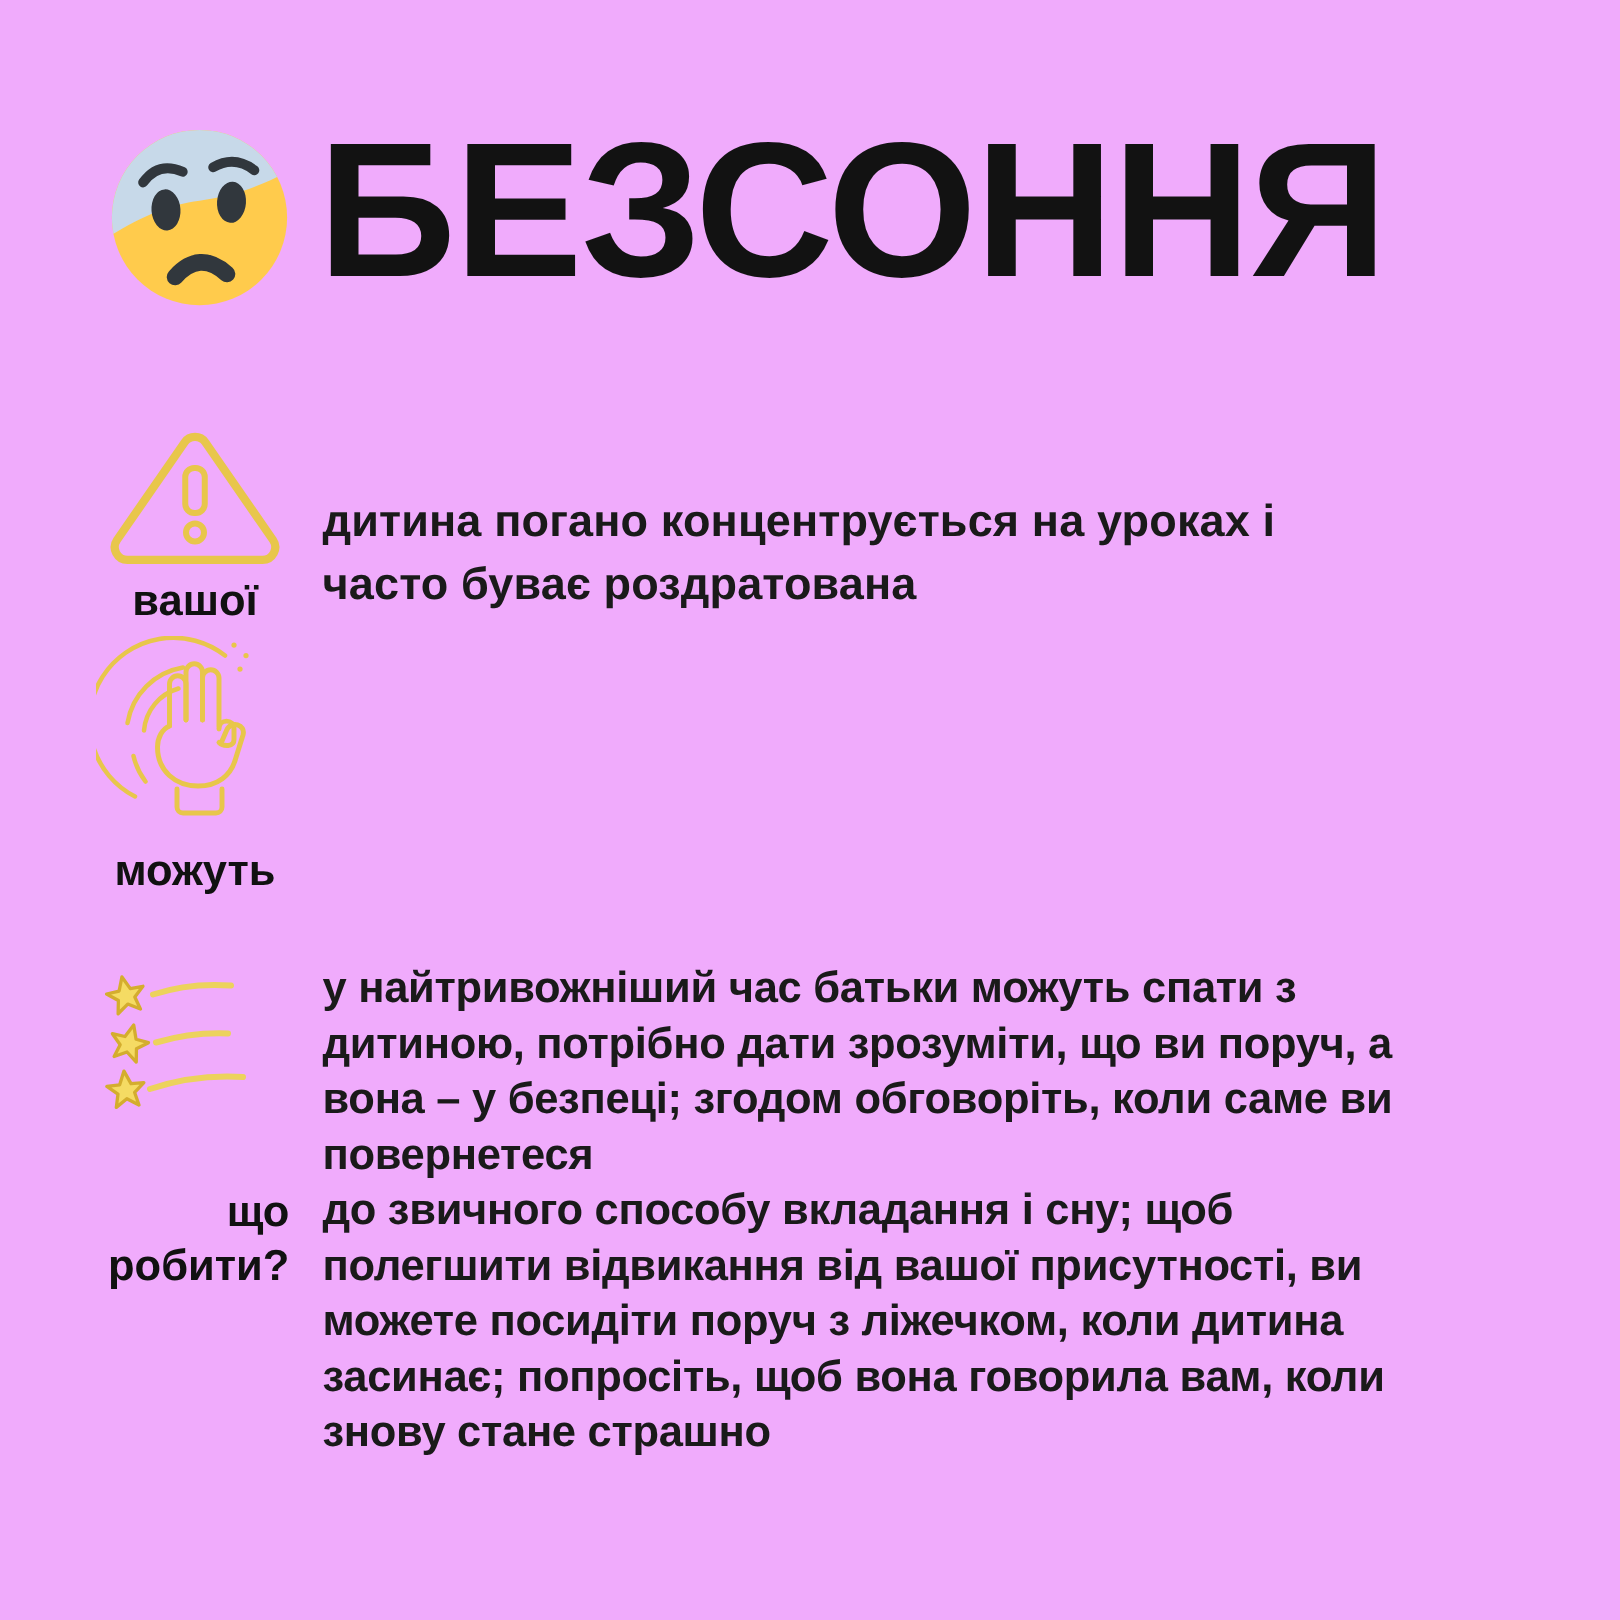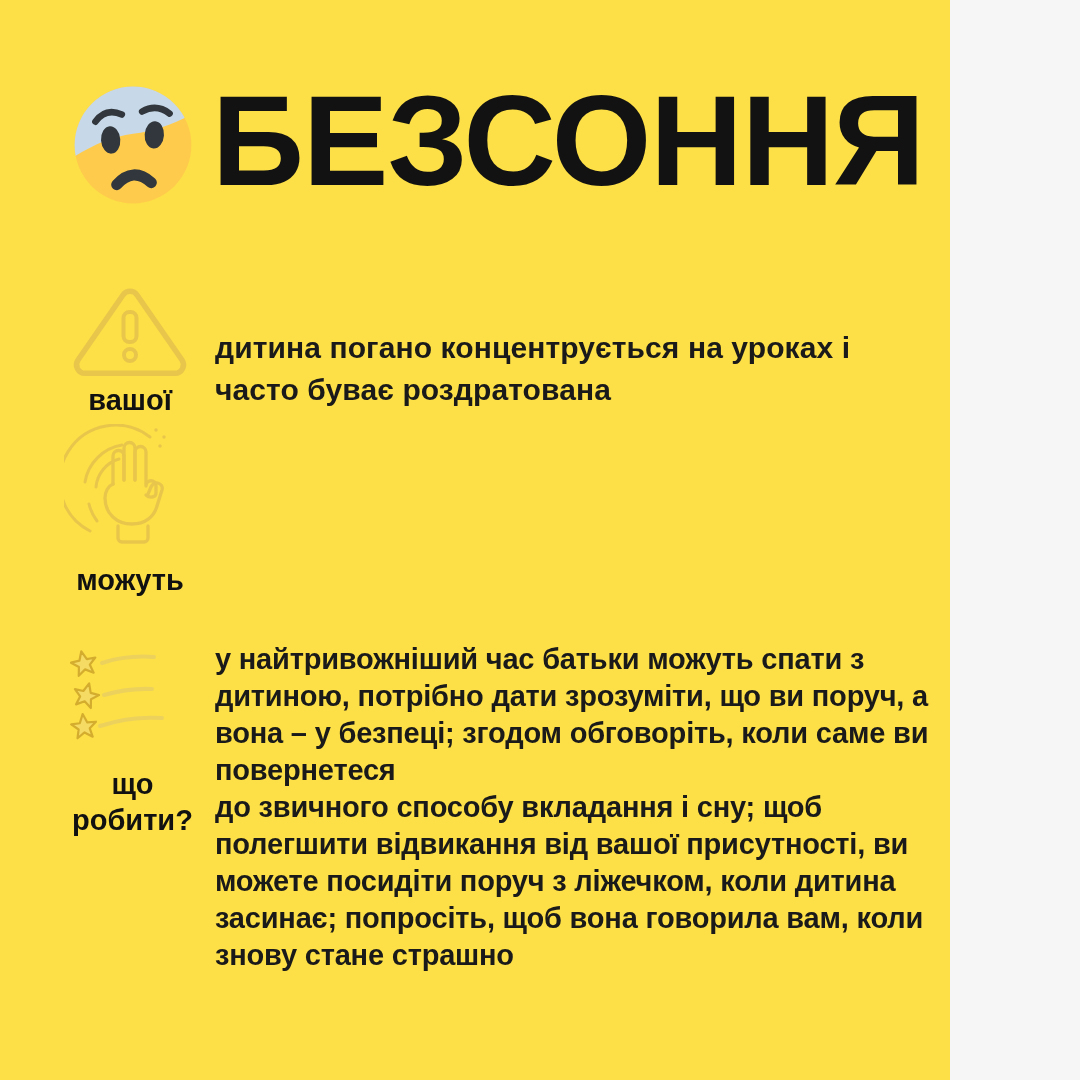--- a/index.html
+++ b/index.html
@@ -4,21 +4,21 @@
 <style>
   html,body{margin:0;padding:0;}
   body{
     width:1080px;height:1080px;
     background:#f6f6f7;
     font-family:"Liberation Sans",sans-serif;
     color:#161616;
     position:relative;
     overflow:hidden;
   }
-  .stage{position:absolute;inset:0;width:950px;height:1080px;background:#fde047;}
+  .stage{position:absolute;inset:0;width:1080px;height:1080px;background:#f0abfc;}
 
   
   .emoji{position:absolute;left:72px;top:80px;width:122px;height:128px;}
   .title{
     position:absolute;left:212px;top:74px;
     font-size:128px;line-height:1.05;font-weight:700;
     letter-spacing:-1px;color:#121212;white-space:nowrap;
   }
 
   
@@ -104,21 +104,21 @@
         <path transform="translate(16,46) rotate(14)" d="M0 -13 L3.8 -4.2 12.4 -4 5.6 1.9 7.6 10.5 0 5.5 -7.6 10.5 -5.6 1.9 -12.4 -4 -3.8 -4.2 Z"></path>
         <path transform="translate(14,77) rotate(-6)" d="M0 -13 L3.8 -4.2 12.4 -4 5.6 1.9 7.6 10.5 0 5.5 -7.6 10.5 -5.6 1.9 -12.4 -4 -3.8 -4.2 Z"></path>
       </g>
       <g fill="none" stroke="#ecd25d" stroke-width="4" stroke-linecap="round">
         <path d="M32 13 Q56 5 84 7"></path>
         <path d="M34 45 Q58 38 82 39"></path>
         <path d="M30 76 Q60 66 92 68"></path>
       </g>
     </svg>
   </div>
-  <div class="lbl-block" style="left:72px;top:766px;text-align:center;">що
+  <div class="lbl-block" style="left:72px;top:790px;text-align:right;">що
 робити?</div>
   <div class="sec-text s3">у найтривожніший час батьки можуть спати з
 дитиною, потрібно дати зрозуміти, що ви поруч, а
 вона – у безпеці; згодом обговоріть, коли саме ви
 повернетеся
 до звичного способу вкладання і сну; щоб
 полегшити відвикання від вашої присутності, ви
 можете посидіти поруч з ліжечком, коли дитина
 засинає; попросіть, щоб вона говорила вам, коли
 знову стане страшно</div>

